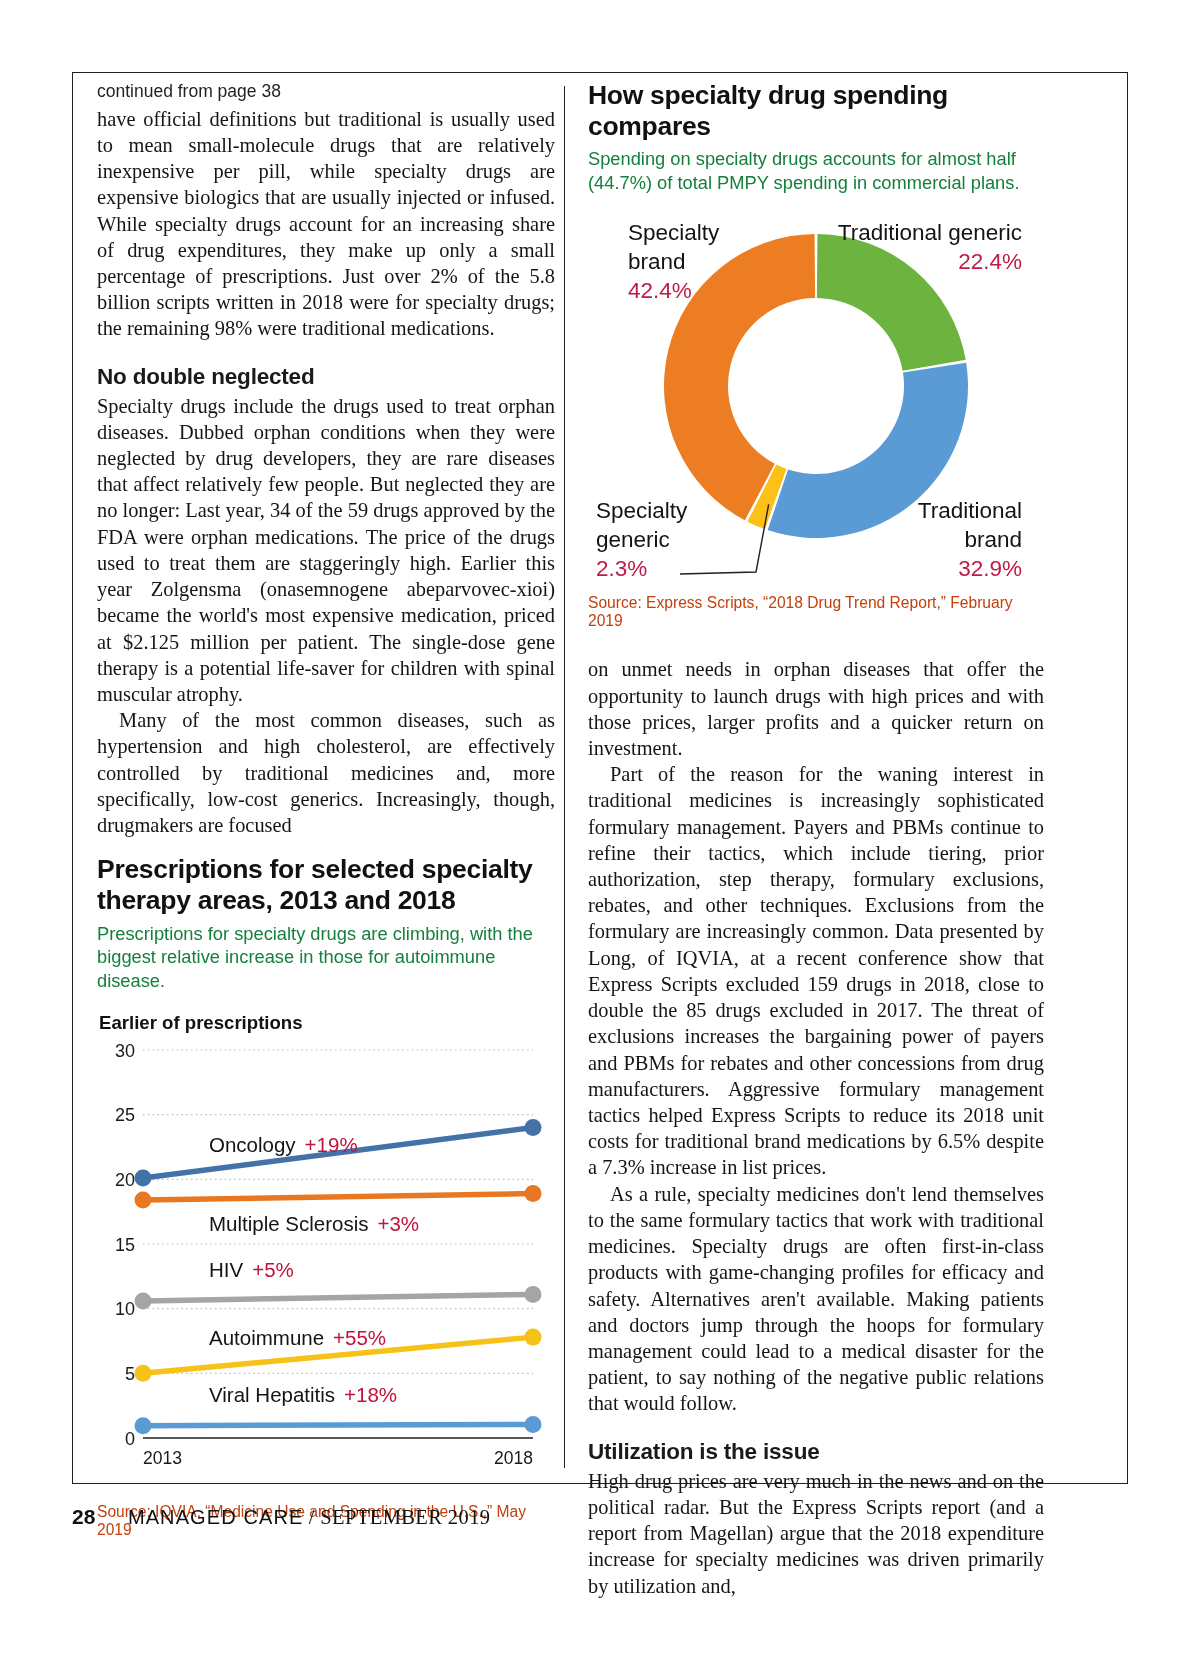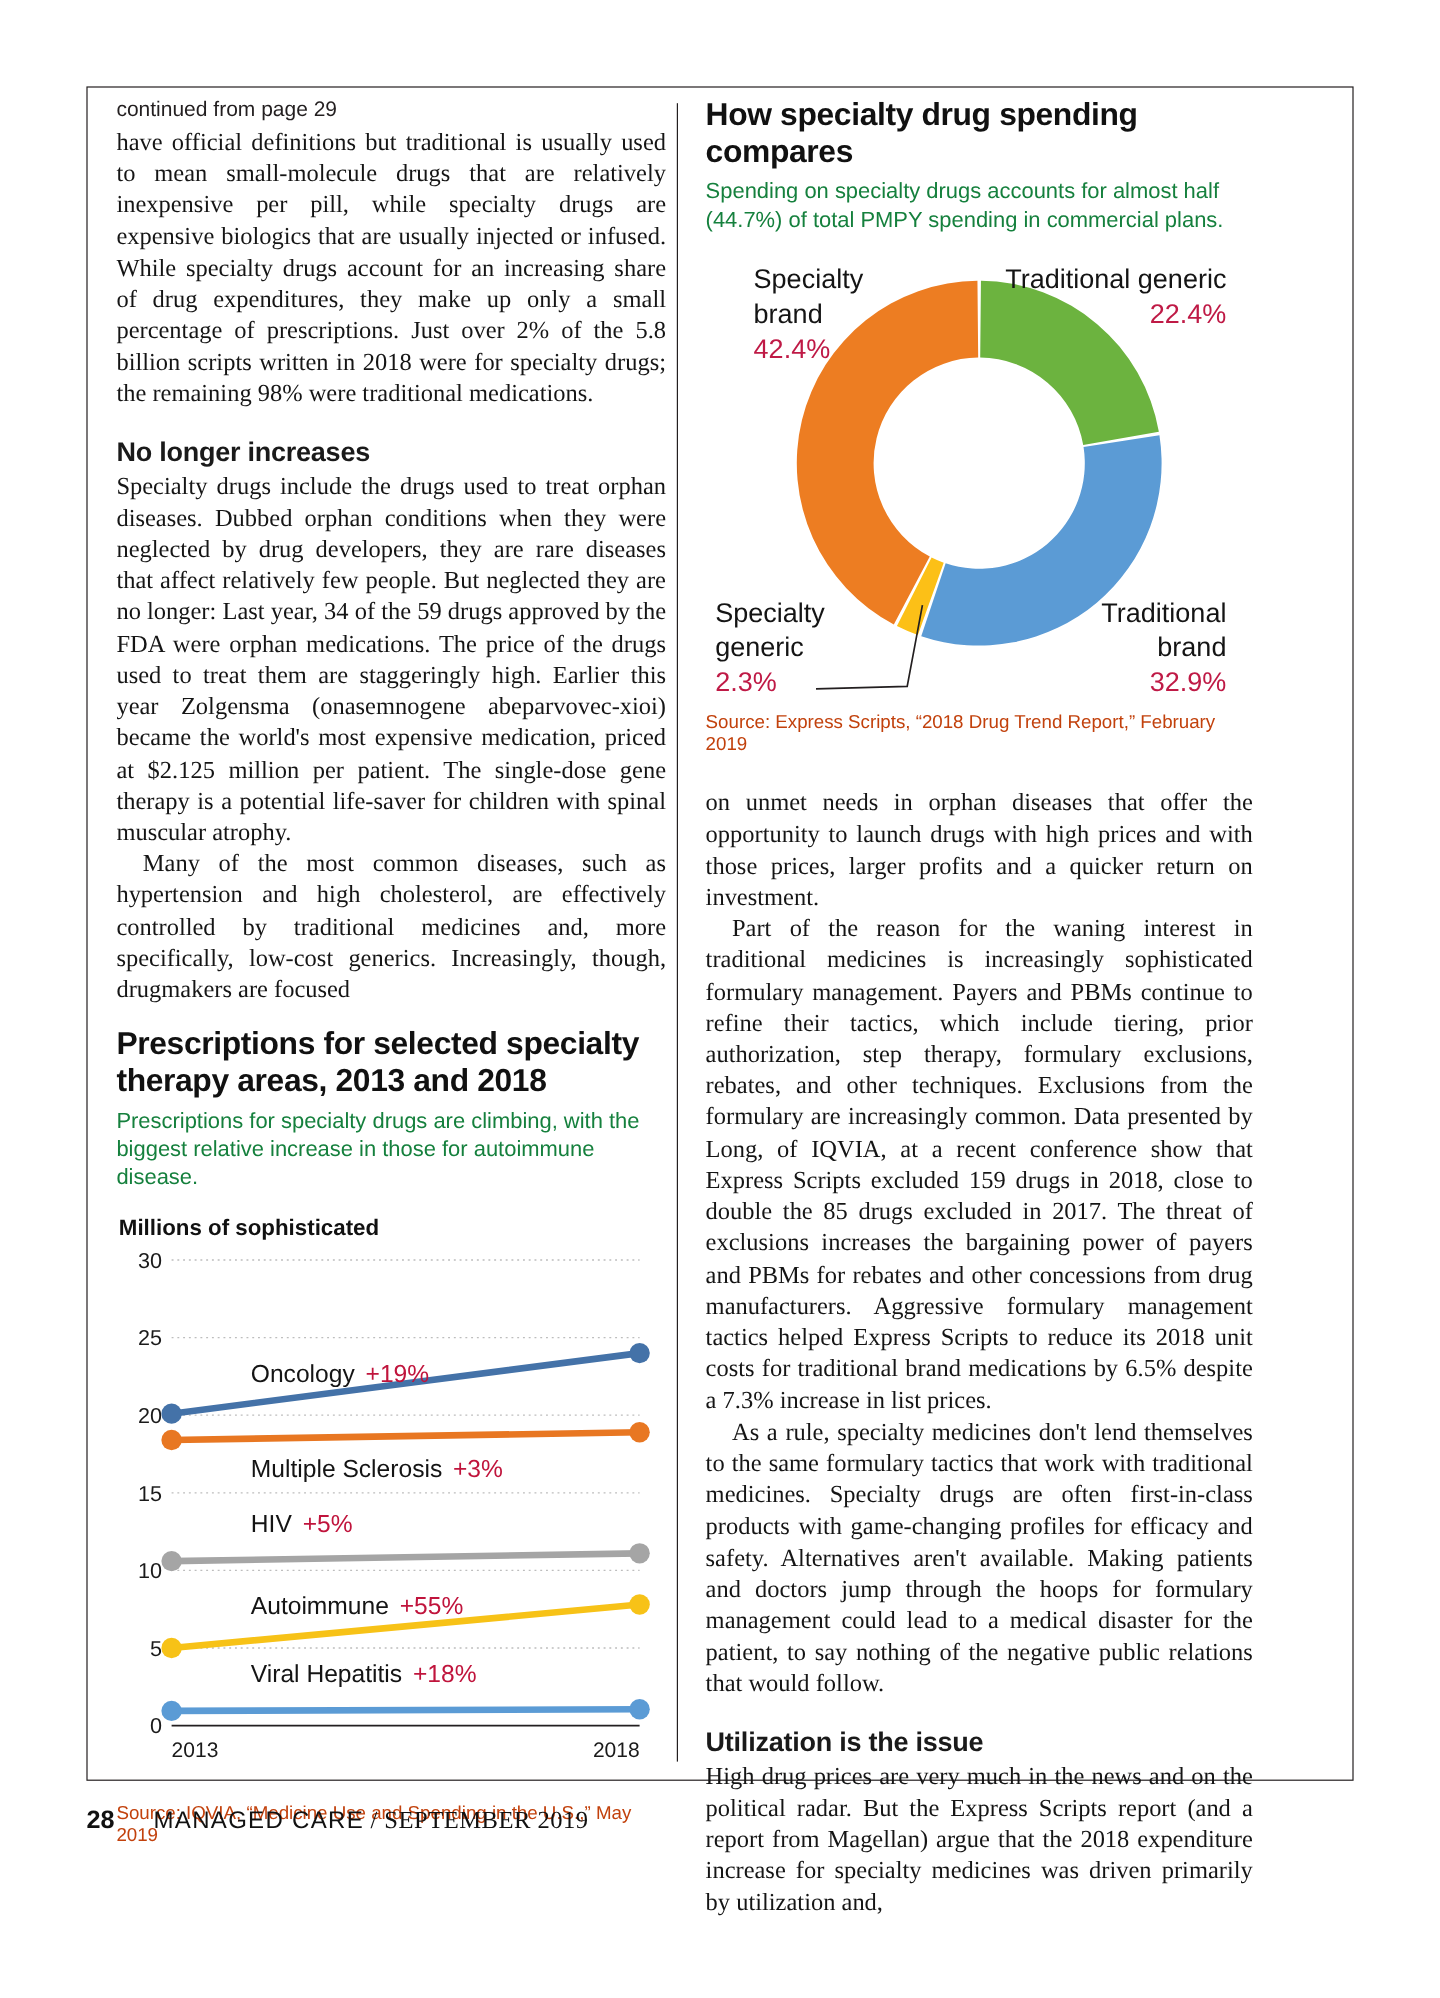--- a/index.html
+++ b/index.html
@@ -40,33 +40,33 @@
 </head>
 <body>
 
 <div class="page">
 
   <div class="frame"></div>
   <div class="divider"></div>
 
   <div class="colL">
 
-    <div class="contd">continued from page 29</div>
+    <div class="contd">continued from page 38</div>
 
     <p class="body">have official definitions but traditional is usually used to mean small-molecule drugs that are relatively inexpensive per pill, while specialty drugs are expensive biologics that are usually injected or infused. While specialty drugs account for an increasing share of drug expenditures, they make up only a small percentage of prescriptions. Just over 2% of the 5.8 billion scripts written in 2018 were for specialty drugs; the remaining 98% were traditional medications.</p>
 
-    <h3 class="sub">No longer increases</h3>
+    <h3 class="sub">No double neglected</h3>
 
     <p class="body">Specialty drugs include the drugs used to treat orphan diseases. Dubbed orphan conditions when they were neglected by drug developers, they are rare diseases that affect relatively few people. But neglected they are no longer: Last year, 34 of the 59 drugs approved by the FDA were orphan medications. The price of the drugs used to treat them are staggeringly high. Earlier this year Zolgensma (onasemnogene abeparvovec-xioi) became the world's most expensive medication, priced at $2.125 million per patient. The single-dose gene therapy is a potential life-saver for children with spinal muscular atrophy.</p>
     <p class="body ind">Many of the most common diseases, such as hypertension and high cholesterol, are effectively controlled by traditional medicines and, more specifically, low-cost generics. Increasingly, though, drugmakers are focused</p>
 
     <div style="margin-top:16px;">
       <h2 class="figtitle">Prescriptions for selected specialty therapy areas, 2013 and 2018</h2>
       <div class="figdeck">Prescriptions for specialty drugs are climbing, with the biggest relative increase in those for autoimmune disease.</div>
-      <div class="axtitle">Millions of sophisticated</div>
+      <div class="axtitle">Earlier of prescriptions</div>
 
       <div class="chartwrap">
         <svg class="svgchart" id="lineChart" width="458" height="452" viewBox="0 0 458 452">
             <line x1="46" y1="400" x2="436" y2="400" stroke="#231f20" stroke-width="1.6"></line>
             <text x="38" y="406.5" text-anchor="end" font-family="Liberation Sans, sans-serif" font-size="18" fill="#1a1a1a">0</text>
             <line x1="46" y1="335.33333333333337" x2="436" y2="335.33333333333337" stroke="#bdbdbd" stroke-width="1.1" stroke-dasharray="1.6 3.2"></line>
             <text x="38" y="341.83333333333337" text-anchor="end" font-family="Liberation Sans, sans-serif" font-size="18" fill="#1a1a1a">5</text>
             <line x1="46" y1="270.6666666666667" x2="436" y2="270.6666666666667" stroke="#bdbdbd" stroke-width="1.1" stroke-dasharray="1.6 3.2"></line>
             <text x="38" y="277.1666666666667" text-anchor="end" font-family="Liberation Sans, sans-serif" font-size="18" fill="#1a1a1a">10</text>
             <line x1="46" y1="206" x2="436" y2="206" stroke="#bdbdbd" stroke-width="1.1" stroke-dasharray="1.6 3.2"></line>

